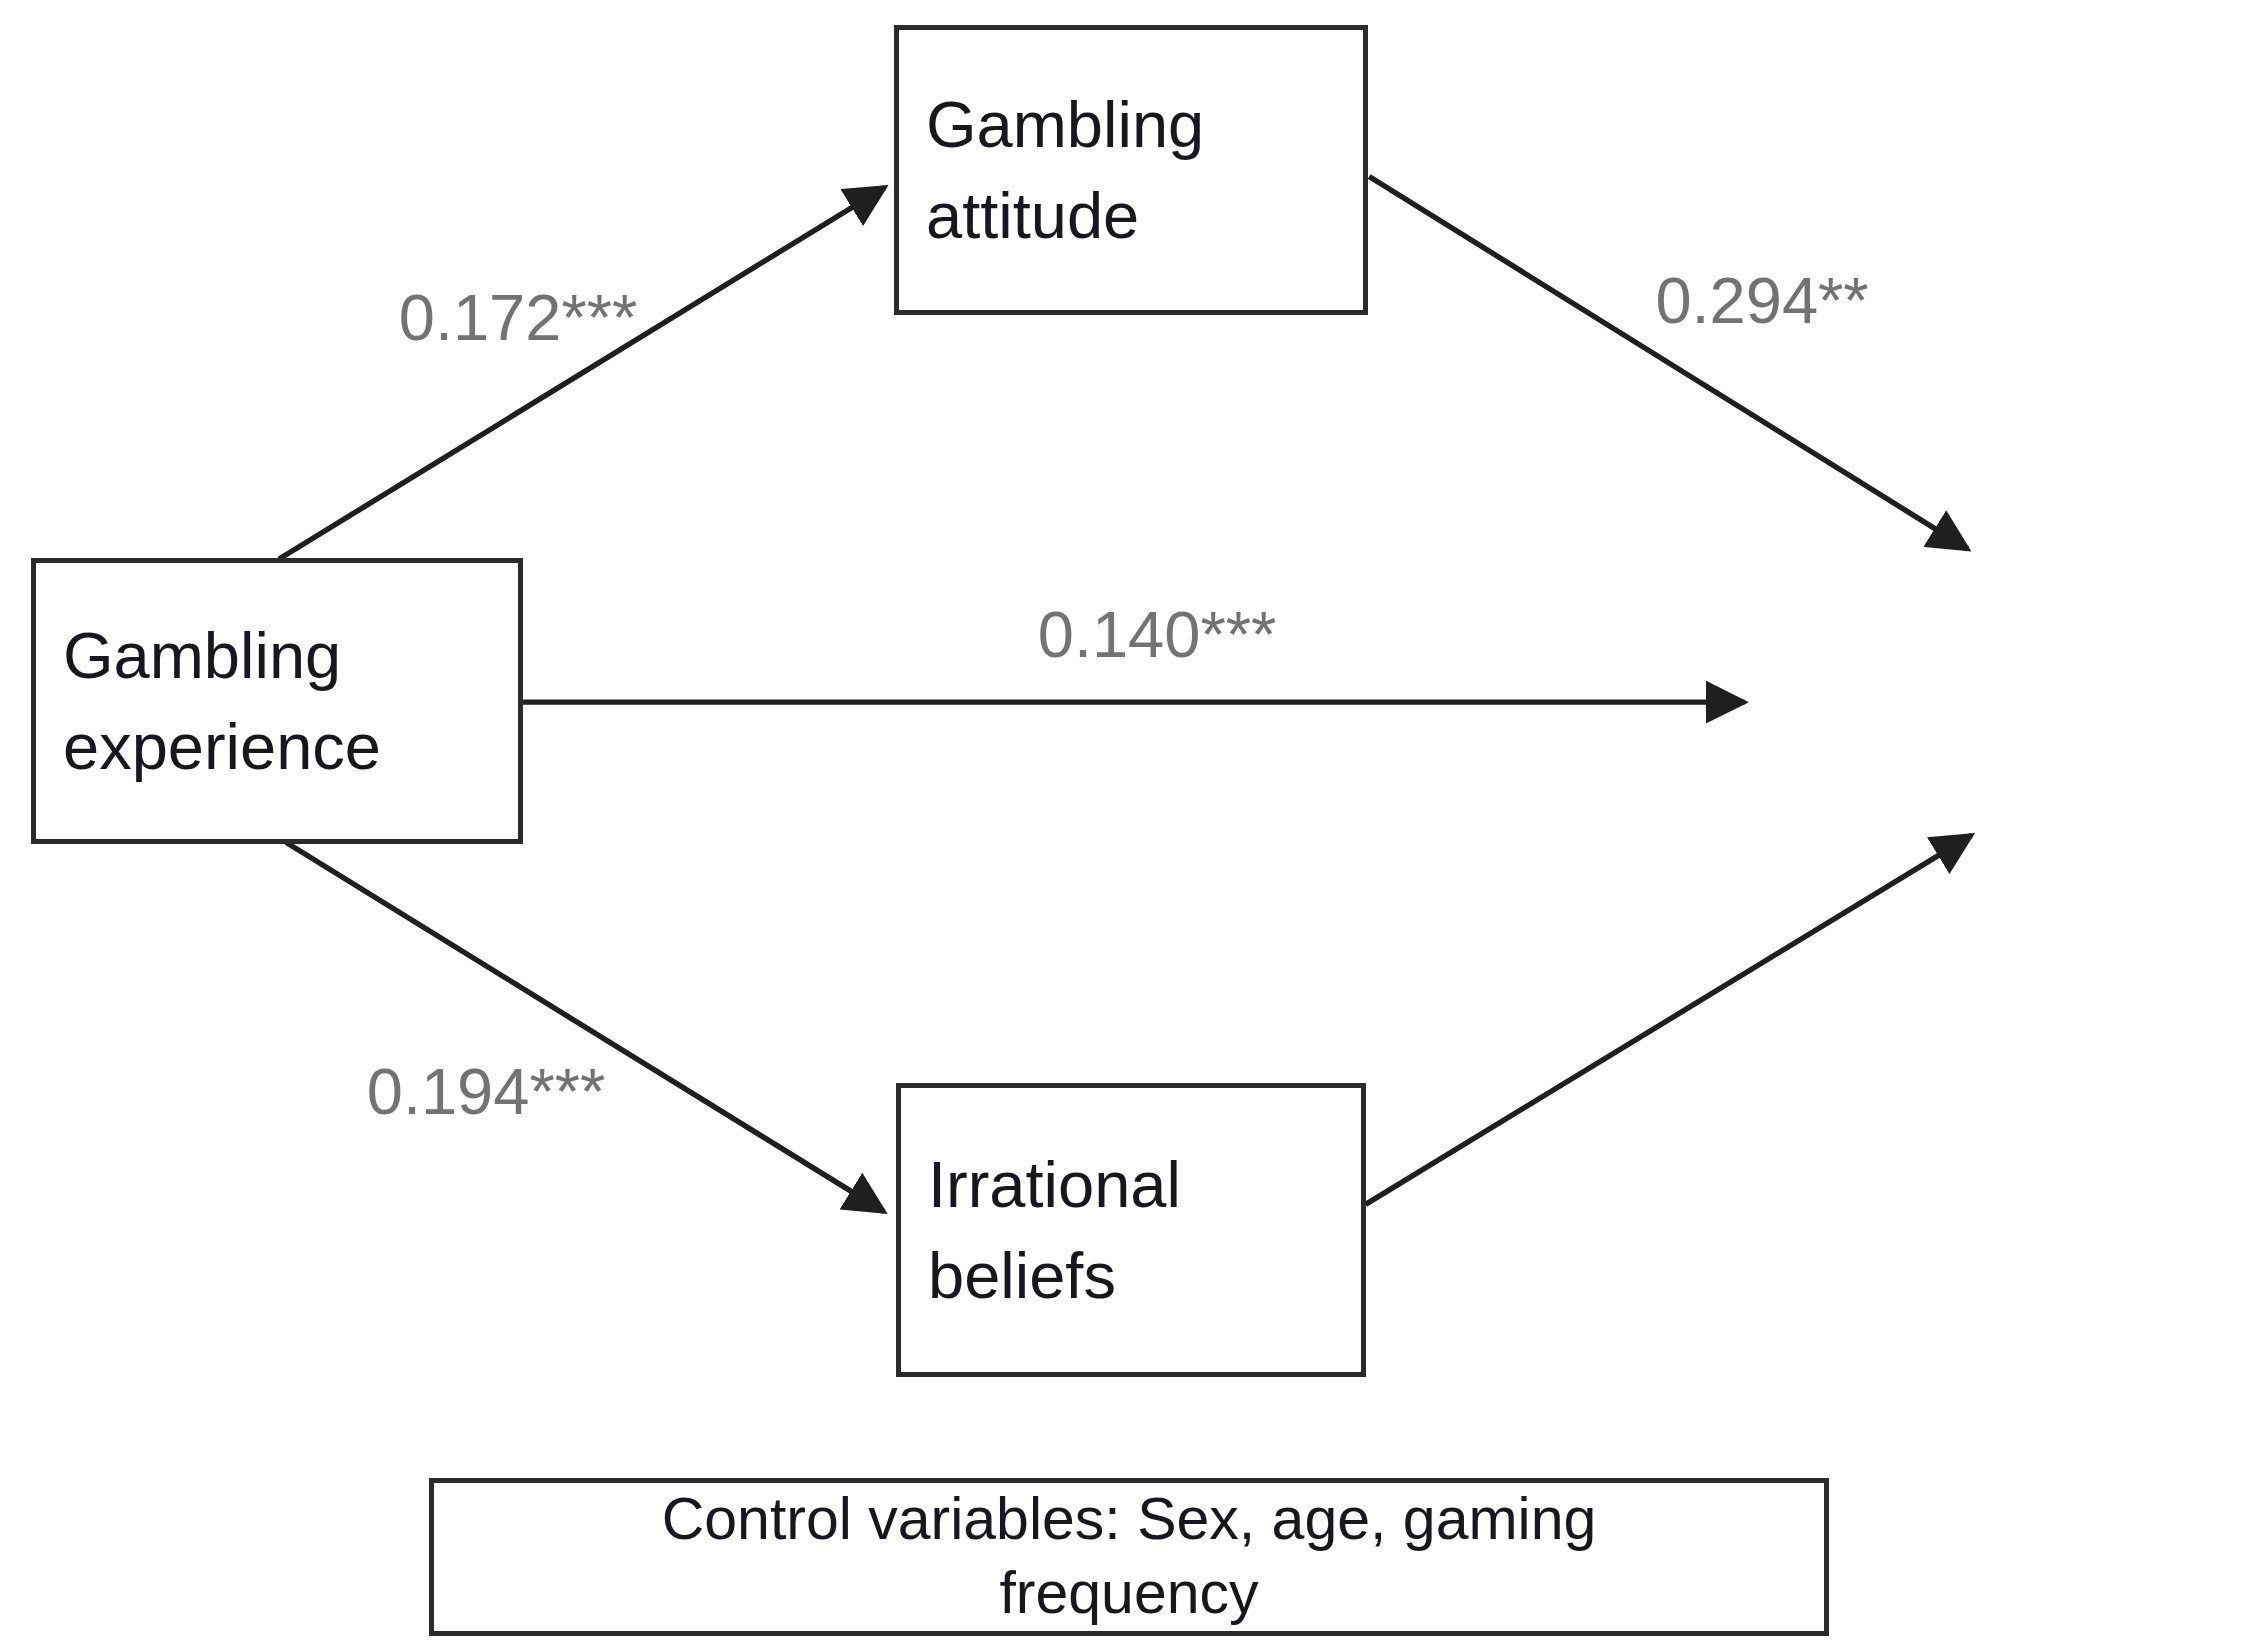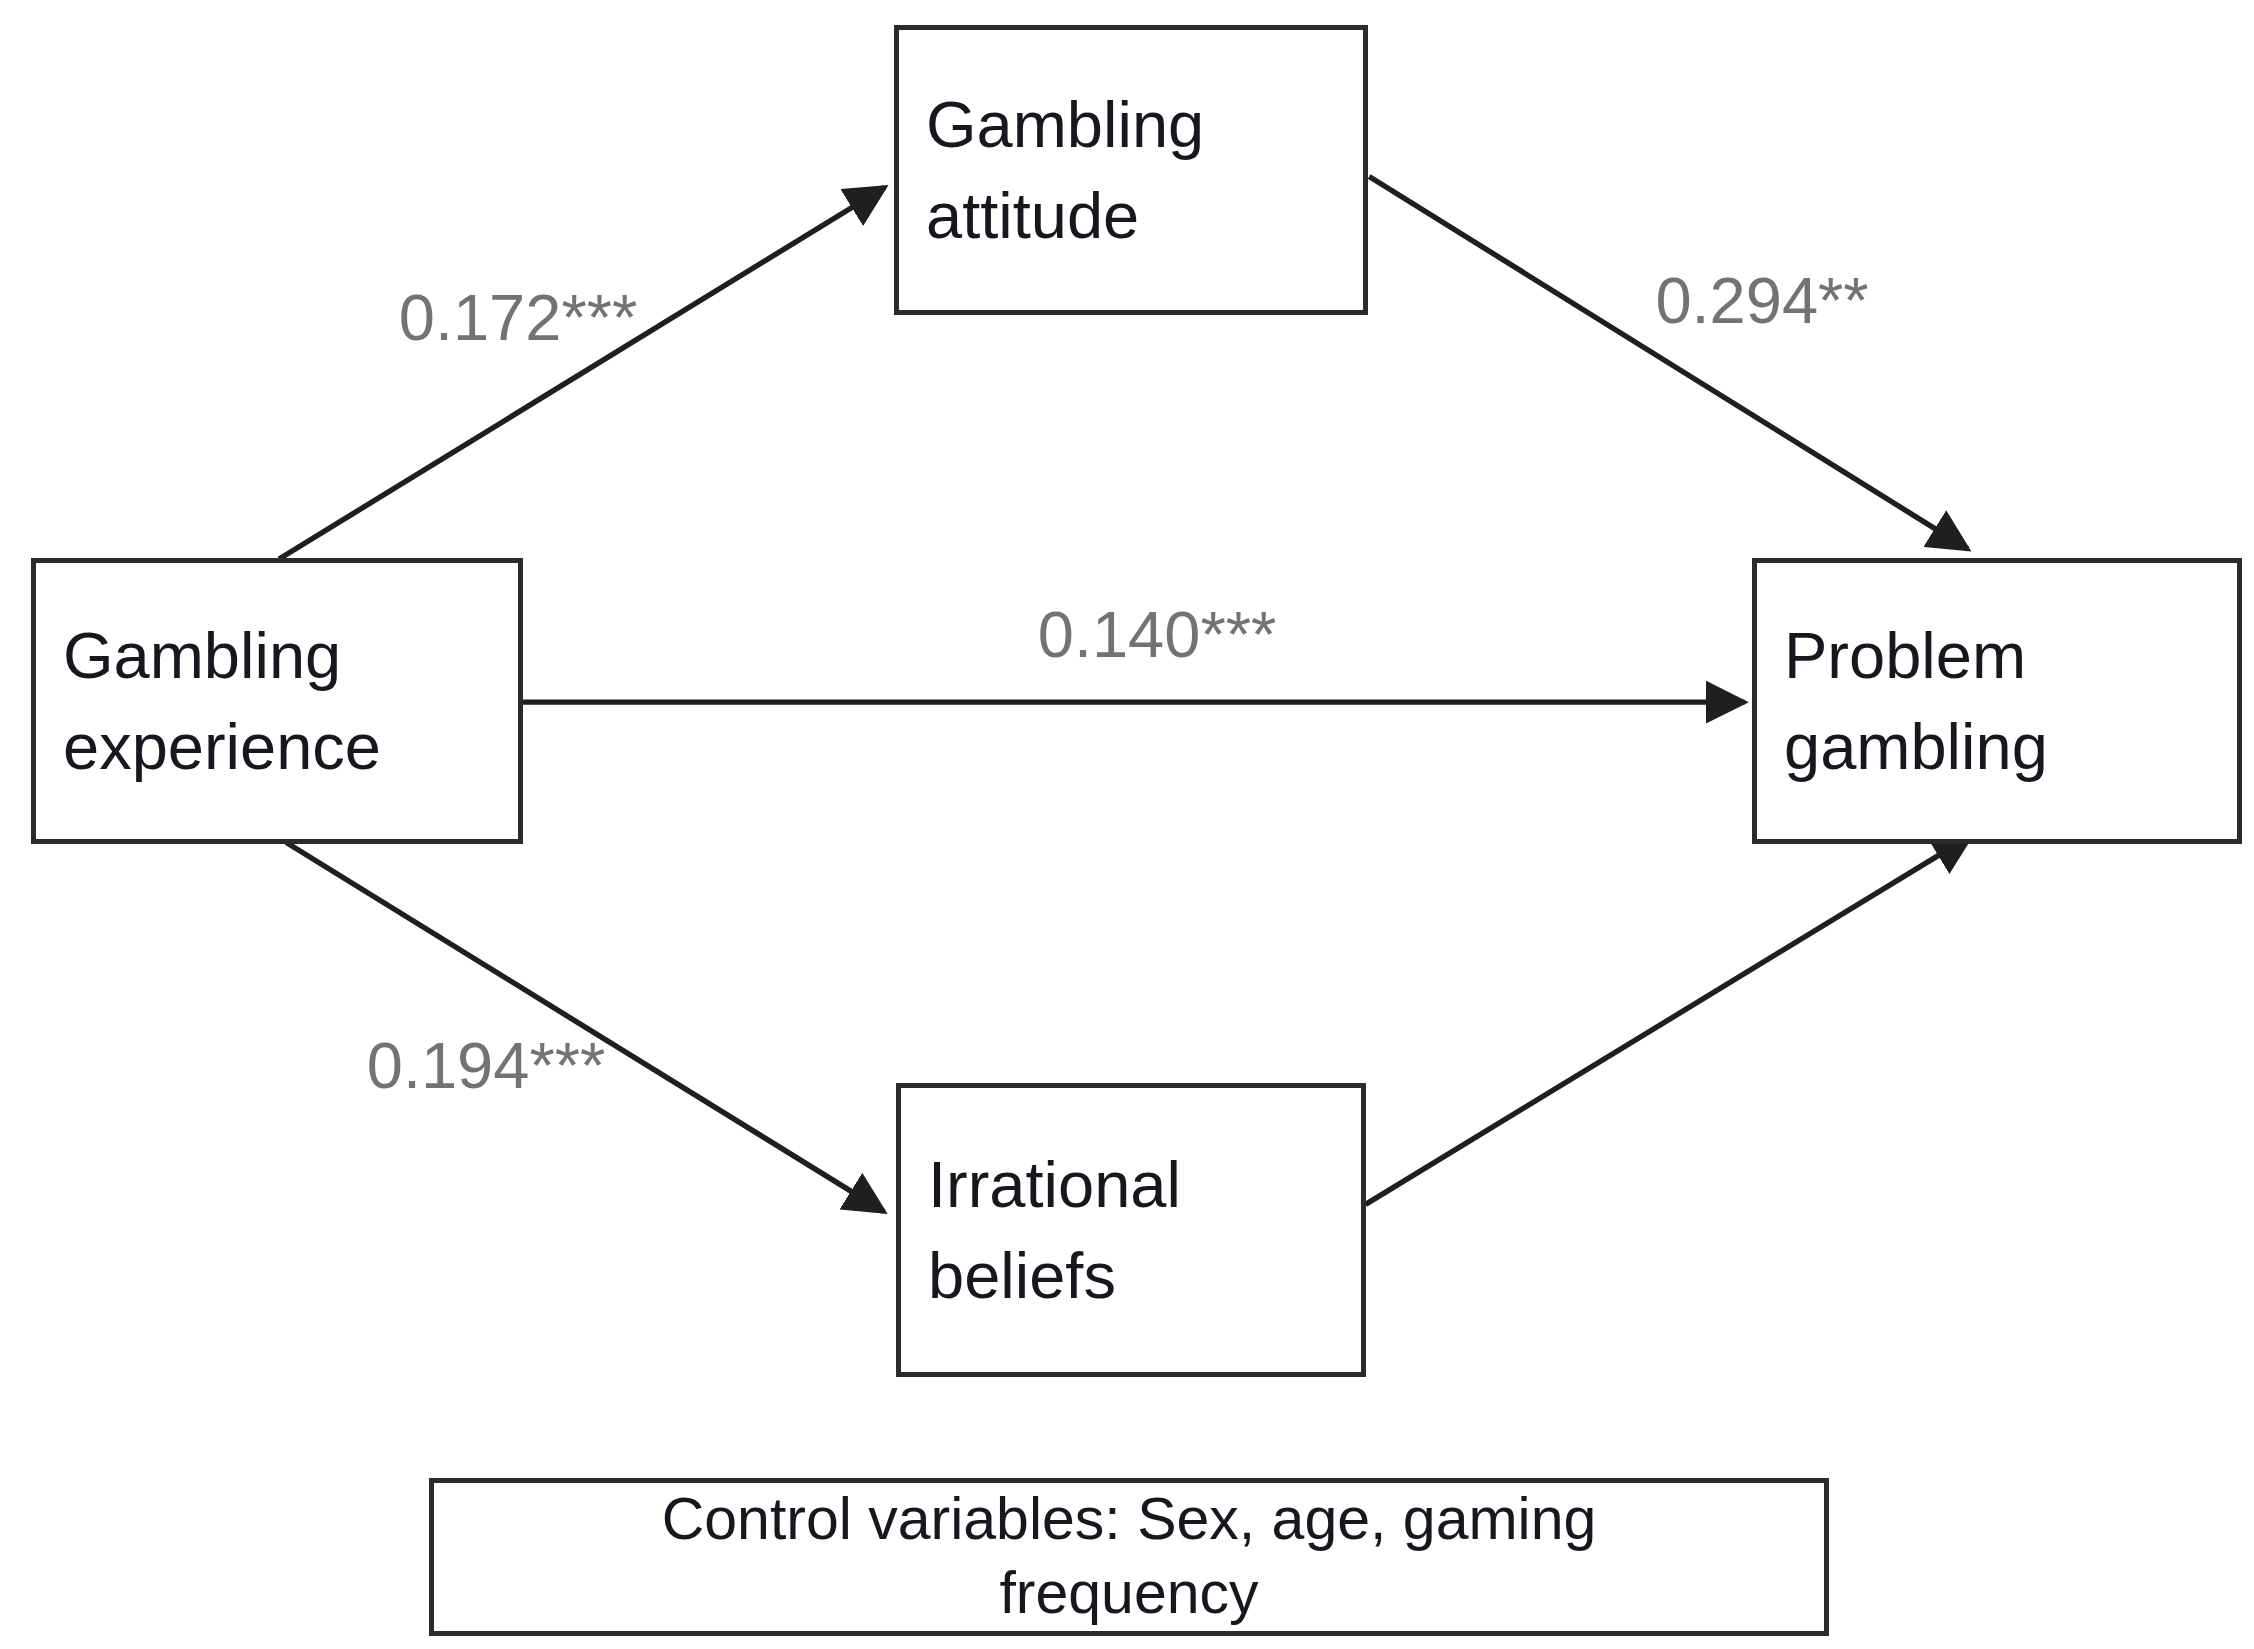--- a/index.html
+++ b/index.html
@@ -91,35 +91,32 @@
   </svg>
 
   <div class="node" style="left:894px; top:25px; width:474px; height:290px;">
     <span class="node-label">Gambling attitude</span>
   </div>
 
   <div class="node" style="left:31px; top:558px; width:492px; height:286px;">
     <span class="node-label">Gambling experience</span>
   </div>
 
-  <div class="node" style="left:1752px; top:558px; width:490px; height:286px;">
-    <span class="node-label">Problem gambling</span>
-  </div>
 
   <div class="node" style="left:896px; top:1083px; width:470px; height:294px;">
     <span class="node-label">Irrational beliefs</span>
   </div>
 
   <div class="coef" style="left:518px; top:317px;">0.172***</div>
 
   <div class="coef" style="left:1762px; top:300px;">0.294**</div>
 
   <div class="coef" style="left:1157px; top:634px;">0.140***</div>
 
-  <div class="coef" style="left:486px; top:1065px;">0.194***</div>
+  <div class="coef" style="left:486px; top:1091px;">0.194***</div>
 
 
   <div class="control-box" style="left:429px; top:1478px; width:1400px; height:158px;">
     <span class="control-label">Control variables: Sex, age, gaming frequency</span>
   </div>
 
 </div>
 
 
 </body></html>

